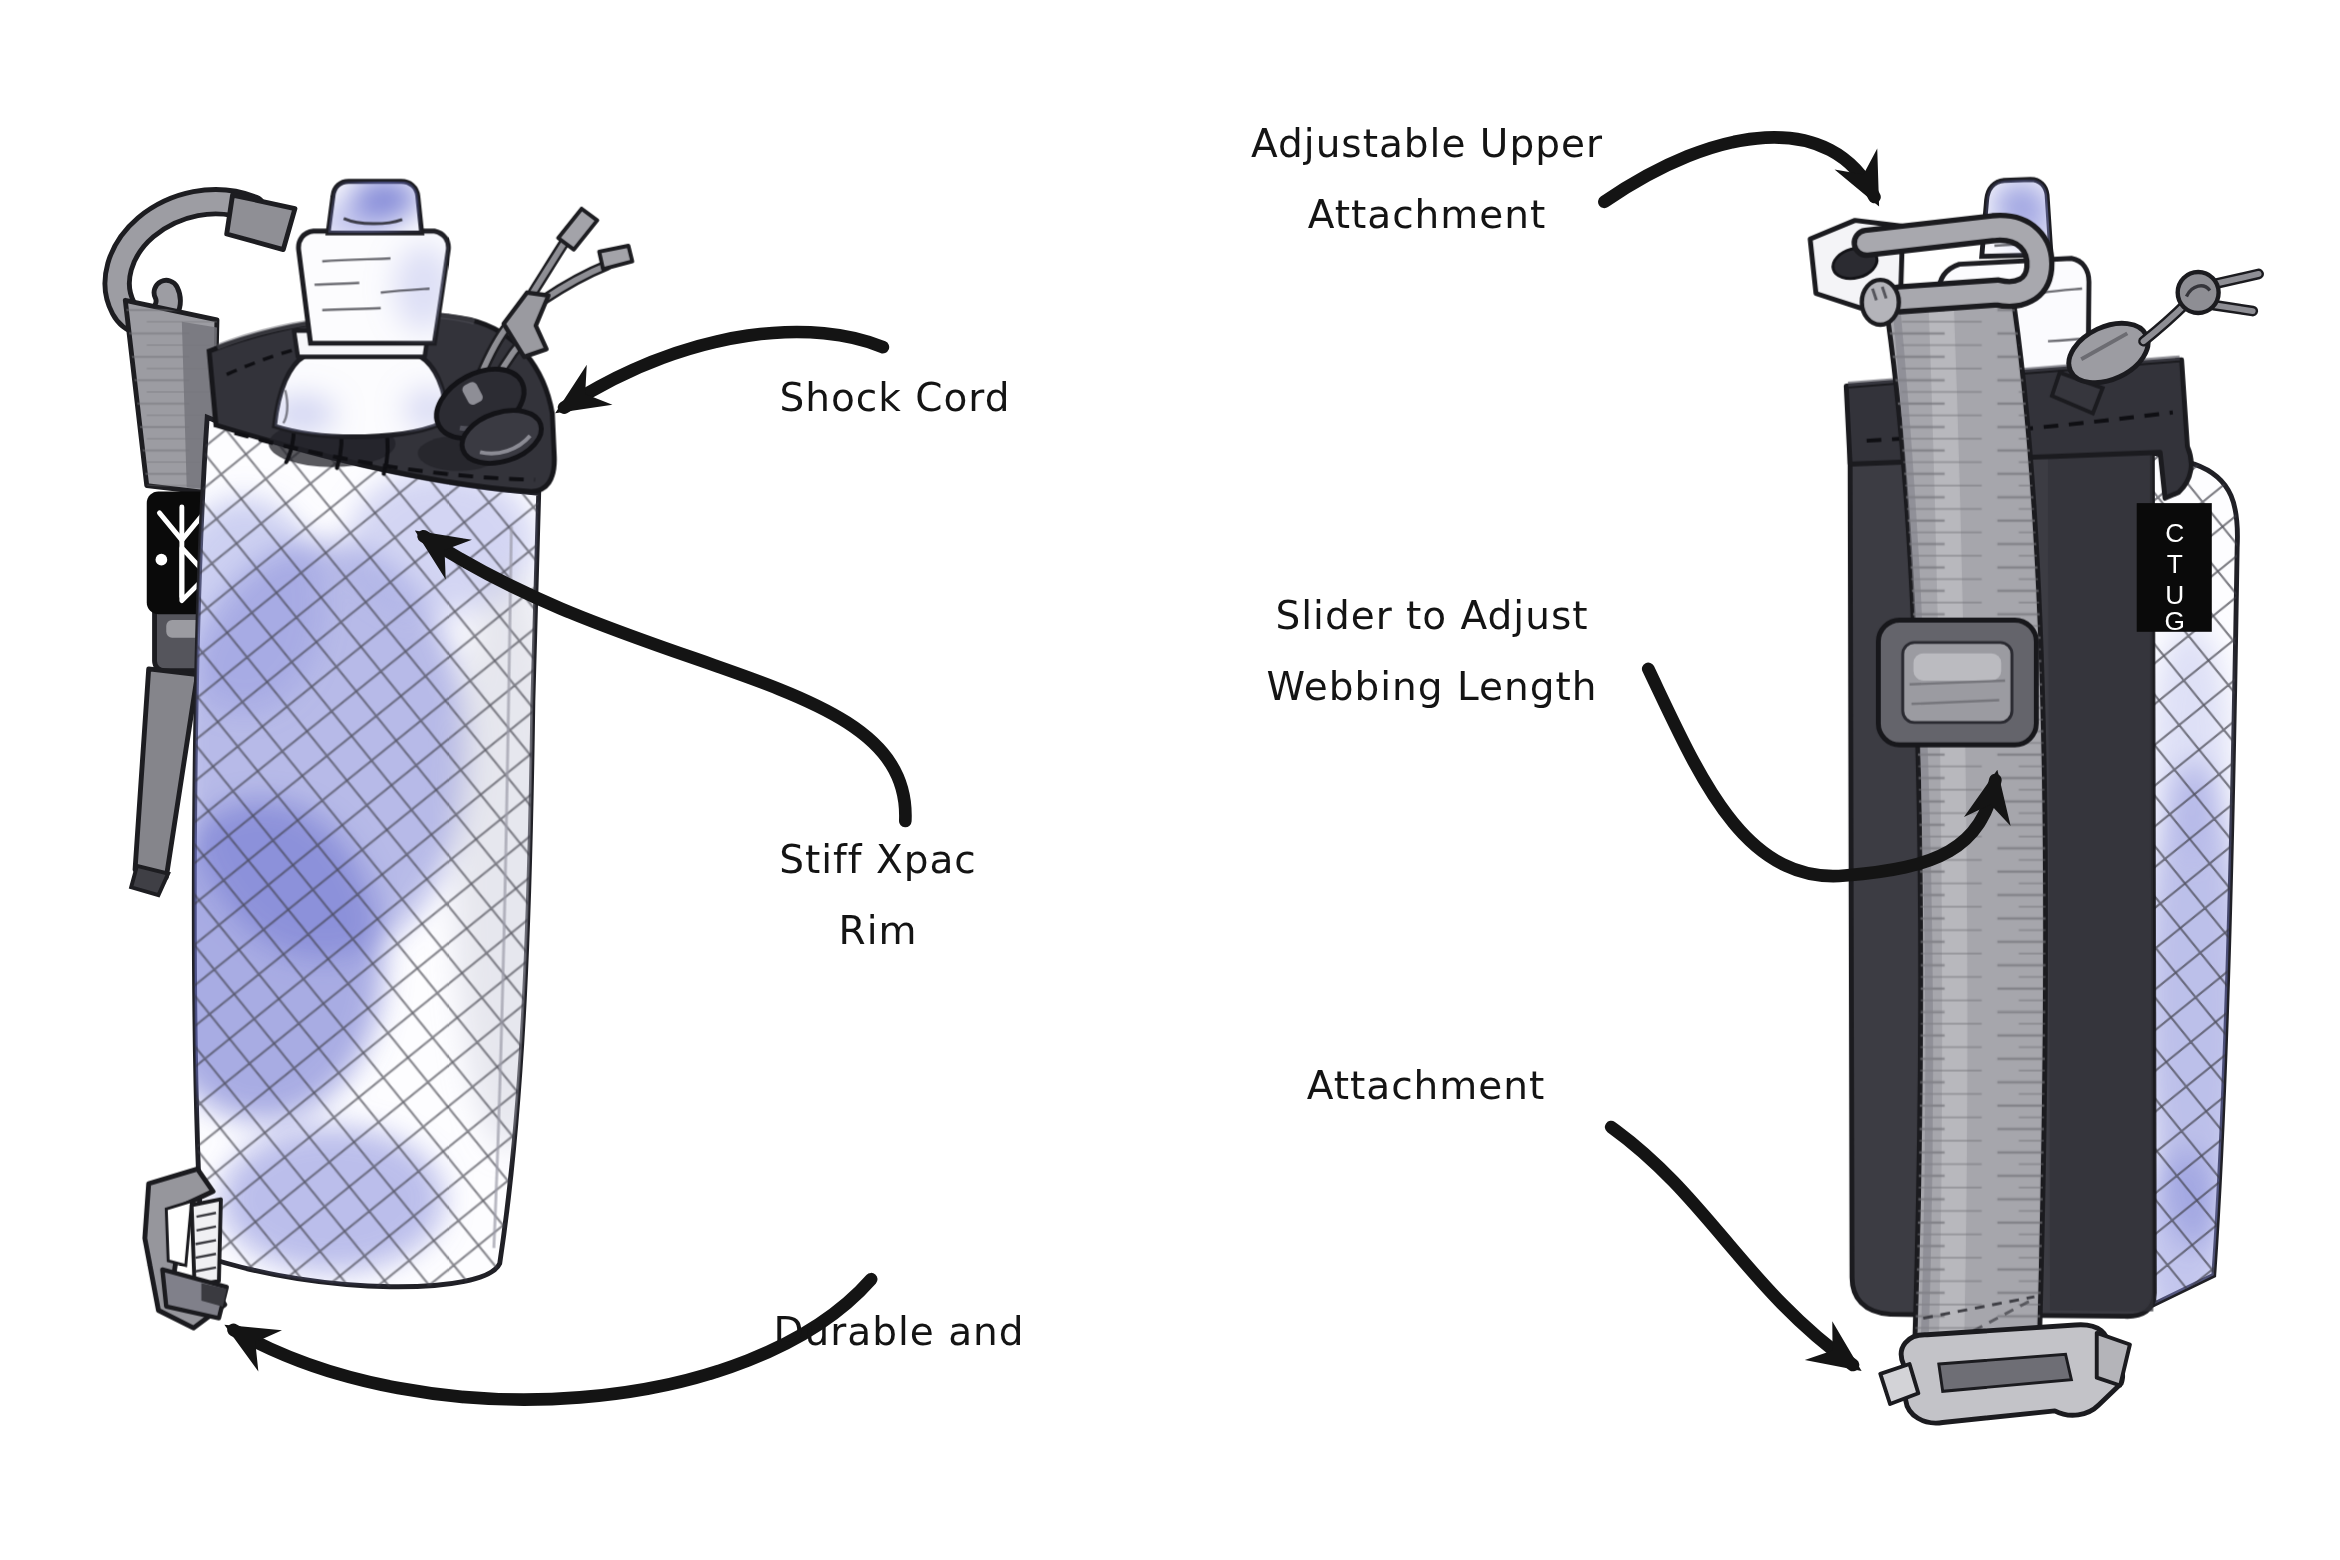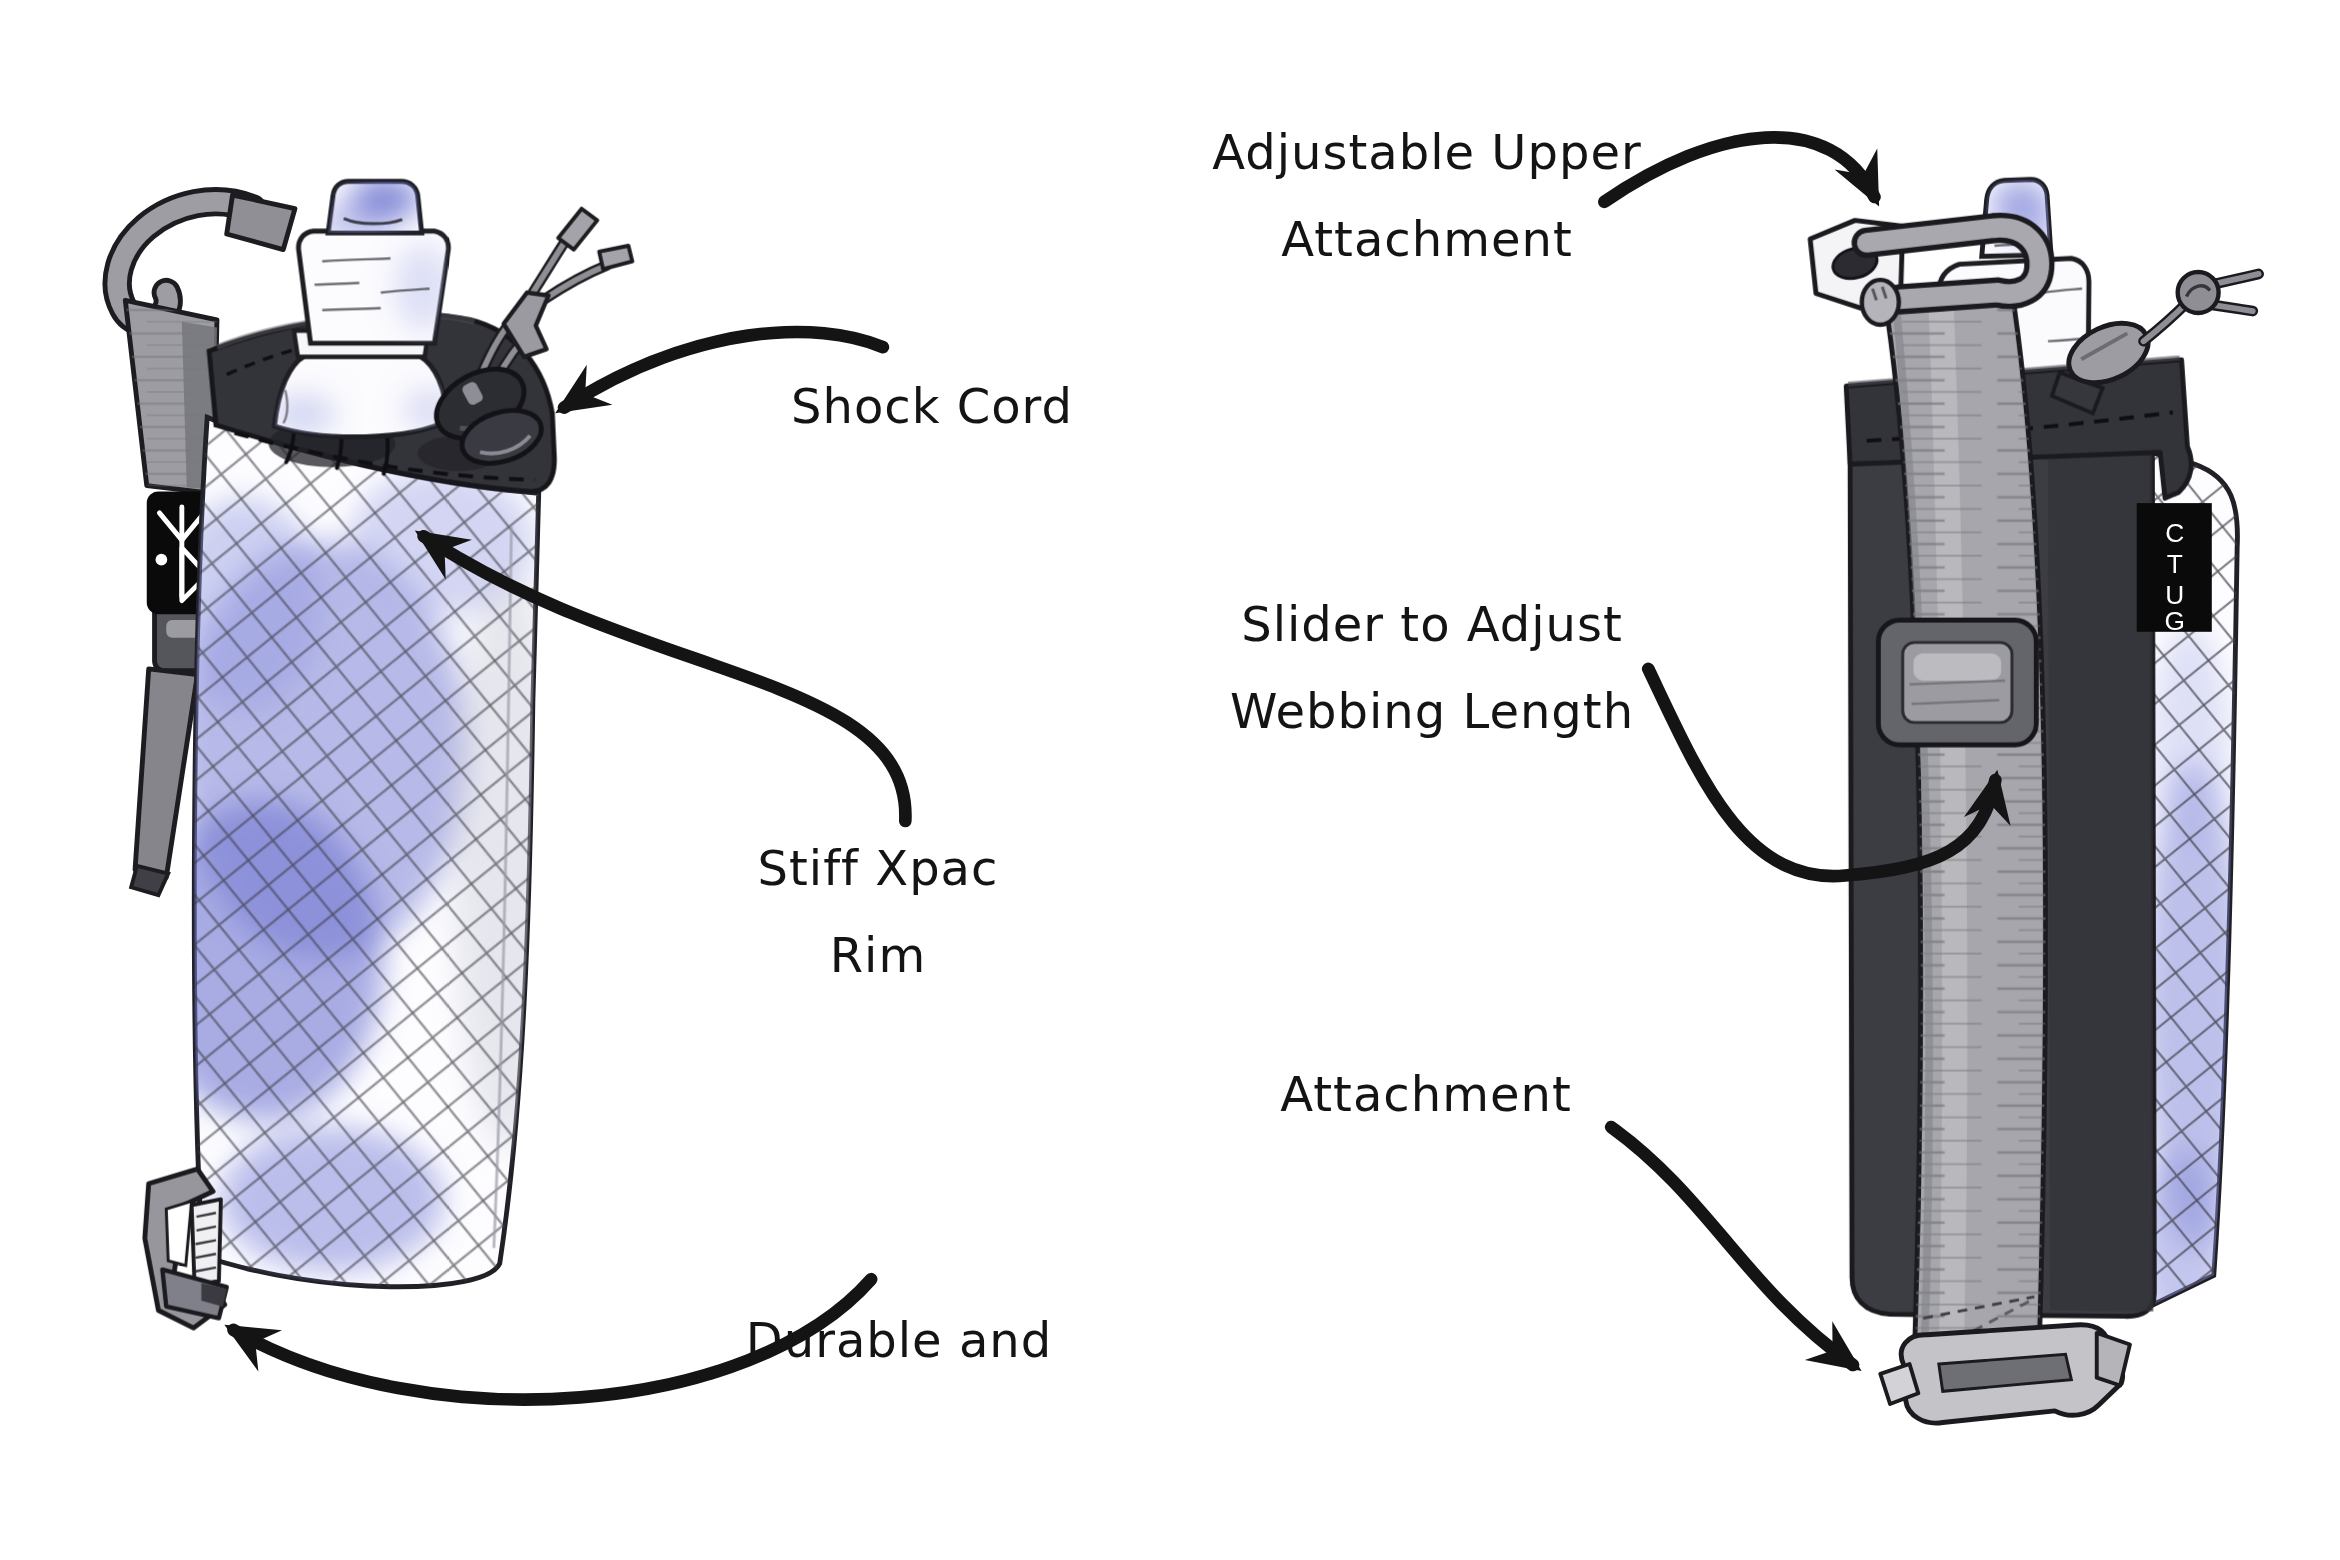--- a/index.html
+++ b/index.html
@@ -9,21 +9,21 @@
     background:#ffffff;
     overflow:hidden;
     font-family:"DejaVu Sans", sans-serif;
   }
   .canvas > svg{position:absolute;inset:0;}
   .label{
     position:absolute;
     transform:translateX(-50%);
     text-align:center;
     color:#141414;
-    font-size:48px;
+    font-size:39px;
     line-height:1.82;
     letter-spacing:1px;
     white-space:nowrap;
   }
 </style>
 </head>
 <body>
 
 <div class="canvas">
 
@@ -307,21 +307,21 @@
   <g stroke="#141414" stroke-width="13" fill="none" stroke-linecap="round">
     <path d="M 905 356 C 838 328 712 332 578 418" marker-end="url(#ah)"></path>
     <path d="M 928 842 C 935 690 660 700 434 550" marker-end="url(#ah)"></path>
     <path d="M 893 1312 C 770 1452 438 1478 239 1364" marker-end="url(#ah)"></path>
     <path d="M 1645 207 C 1760 128 1878 112 1922 202" marker-end="url(#ah)"></path>
     <path d="M 1690 686 C 1742 795 1788 908 1892 898 C 1985 890 2032 872 2046 800" marker-end="url(#ah)"></path>
     <path d="M 1652 1156 C 1752 1228 1790 1322 1900 1400" marker-end="url(#ah)"></path>
   </g>
 </svg>
 
-<div class="label" style="left:932px;top:363px;">
+<div class="label" style="left:895px;top:363px;">
   <div>Shock Cord</div>
 </div>
 
 <div class="label" style="left:878px;top:825px;text-align:center;">
   <div>Stiff Xpac</div>
   <div>Rim</div>
 </div>
 
 <div class="label" style="left:899px;top:1297px;text-align:right;">
   <div>Durable and</div>

